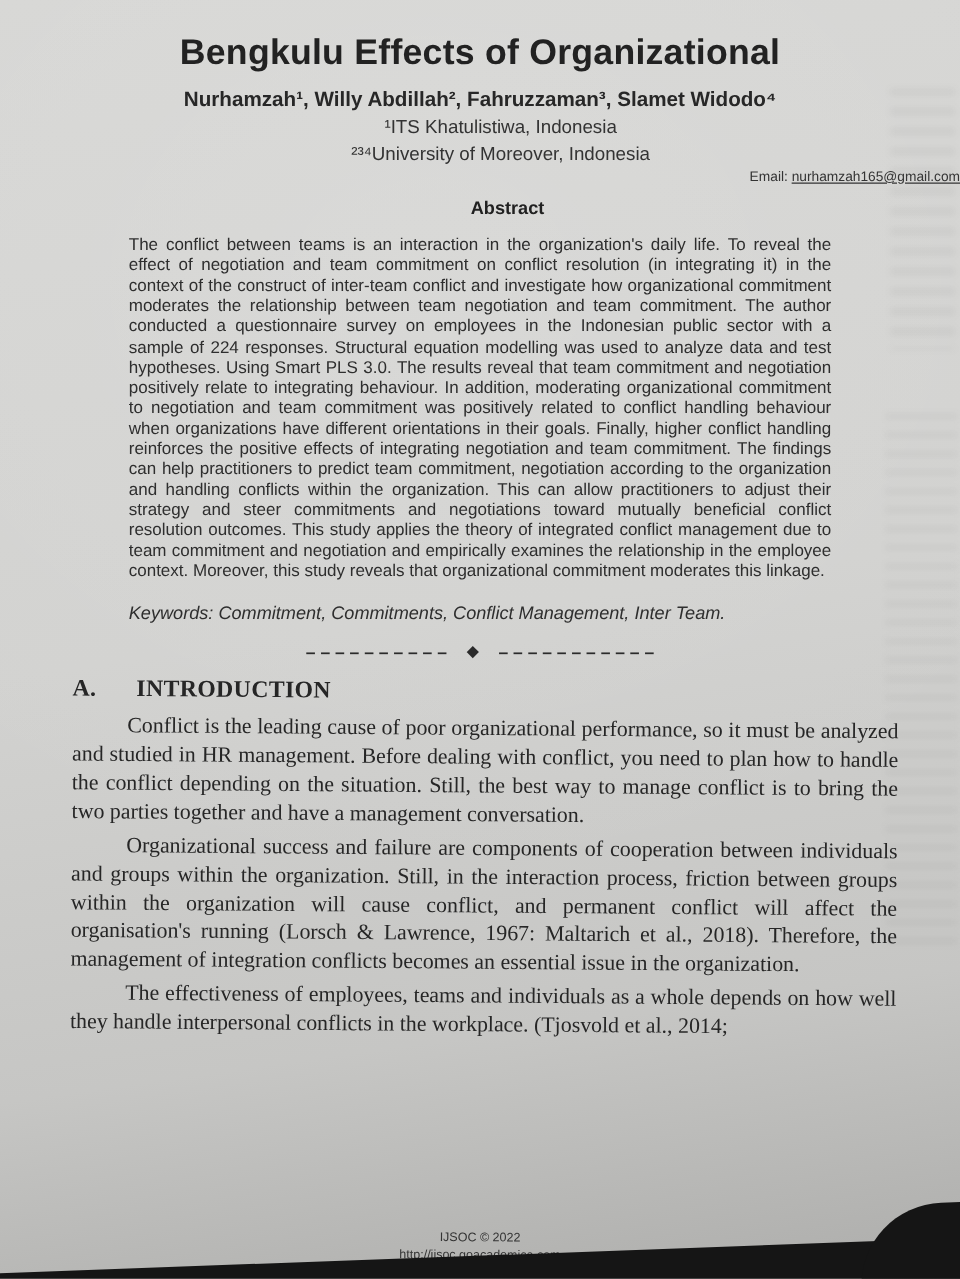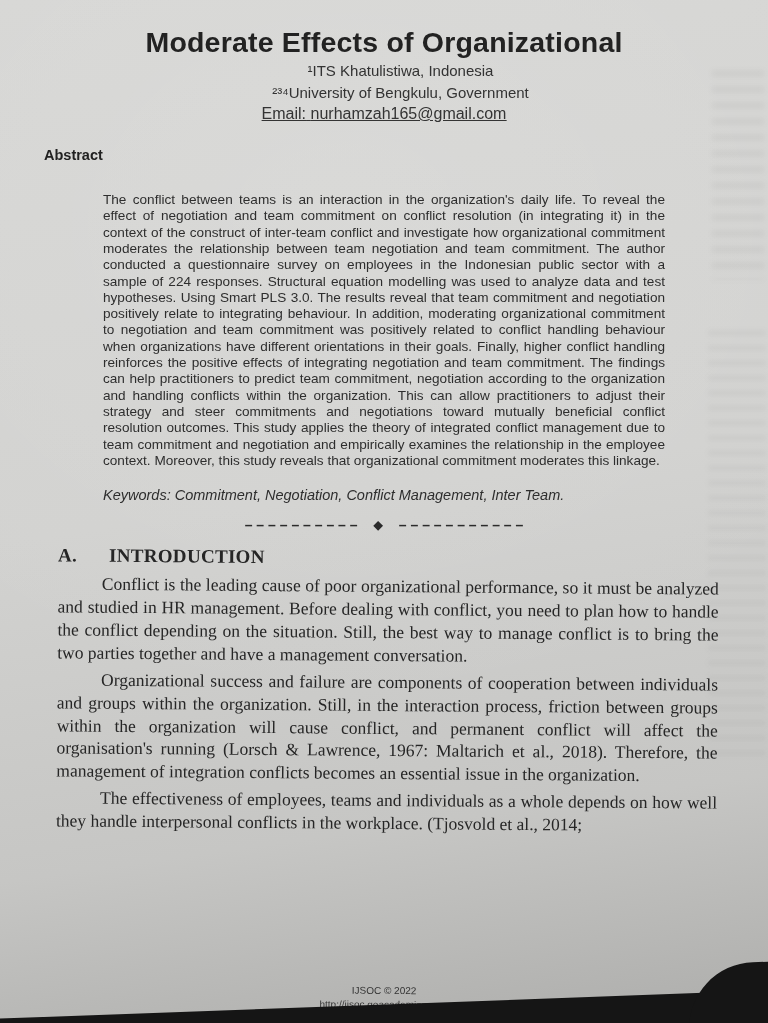--- a/index.html
+++ b/index.html
@@ -21,25 +21,25 @@
     background:repeating-linear-gradient(to bottom, rgba(105,105,105,.14) 0 7px, rgba(0,0,0,0) 7px 16px);}
   .ghost-b{right:2px;top:330px;width:58px;height:430px;
     background:repeating-linear-gradient(to bottom, rgba(105,105,105,.12) 0 6px, rgba(0,0,0,0) 6px 15px);}
 
   .title{margin:26px 40px 0;text-align:center;font-weight:bold;
     font-size:28.5px;line-height:1.17;color:#222;letter-spacing:.2px;}
   .title span{display:block;}
 
   .authors{margin-top:12px;text-align:center;font-size:16.5px;font-weight:bold;color:#272727;}
   .affil{margin-top:2px;text-align:center;font-size:15px;line-height:1.32;color:#333;padding-left:33px;}
-  .email-row{margin-top:2px;text-align:center;font-size:16px;color:#333;text-decoration:underline;}
+  .email-row{margin-top:2px;text-align:right;font-size:11px;color:#333;}
   .link{text-decoration:underline;color:#343434;cursor:pointer;}
 
-  .abstract-heading{margin-top:24px;font-weight:bold;font-size:14.5px;color:#212121;padding-left:44px;}
-  .abstract-body{width:562px;margin:29px auto 0;font-size:13.6px;line-height:1.2;
+  .abstract-heading{margin-top:11px;text-align:center;font-weight:bold;font-size:14.5px;color:#212121;padding-left:44px;}
+  .abstract-body{width:562px;margin:13px auto 0;font-size:13.6px;line-height:1.2;
     text-align:justify;color:#2e2e2e;}
 
   .keywords{margin:18px 60px 0 103px;font-size:14.5px;font-style:italic;color:#2e2e2e;}
   .kw-label{font-weight:normal;}
 
   .separator{margin-top:14px;display:flex;justify-content:center;align-items:center;
     gap:16px;font-weight:bold;font-size:14px;color:#2b2b2b;}
   .diamond{font-size:12px;line-height:1;}
 
   .intro{margin:14px 50px 0 57px;transform:rotate(0.45deg);
@@ -61,35 +61,36 @@
 </style>
 </head>
 <body>
 
 <div class="stage">
   <div class="paper">
     <div class="ghost ghost-a"></div>
     <div class="ghost ghost-b"></div>
 
     <h1 class="title">
-      <span>Moderate Effects of Organizational</span>
+      <span>Bengkulu Effects of Organizational</span>
     </h1>
 
+    <div class="authors">Nurhamzah¹, Willy Abdillah², Fahruzzaman³, Slamet Widodo⁴</div>
     <div class="affil">¹ITS Khatulistiwa, Indonesia</div>
-    <div class="affil">²³⁴University of Bengkulu, Government</div>
+    <div class="affil">²³⁴University of Moreover, Indonesia</div>
     <div class="email-row">
       <span>Email:</span>
       <a class="link">nurhamzah165@gmail.com</a>
     </div>
 
     <div class="abstract-heading">Abstract</div>
     <p class="abstract-body">The conflict between teams is an interaction in the organization's daily life. To reveal the effect of negotiation and team commitment on conflict resolution (in integrating it) in the context of the construct of inter-team conflict and investigate how organizational commitment moderates the relationship between team negotiation and team commitment. The author conducted a questionnaire survey on employees in the Indonesian public sector with a sample of 224 responses. Structural equation modelling was used to analyze data and test hypotheses. Using Smart PLS 3.0. The results reveal that team commitment and negotiation positively relate to integrating behaviour. In addition, moderating organizational commitment to negotiation and team commitment was positively related to conflict handling behaviour when organizations have different orientations in their goals. Finally, higher conflict handling reinforces the positive effects of integrating negotiation and team commitment. The findings can help practitioners to predict team commitment, negotiation according to the organization and handling conflicts within the organization. This can allow practitioners to adjust their strategy and steer commitments and negotiations toward mutually beneficial conflict resolution outcomes. This study applies the theory of integrated conflict management due to team commitment and negotiation and empirically examines the relationship in the employee context. Moreover, this study reveals that organizational commitment moderates this linkage.</p>
 
     <p class="keywords">
-      <span class="kw-label">Keywords:</span><span> Commitment, Negotiation, Conflict Management, Inter Team.</span>
+      <span class="kw-label">Keywords:</span><span> Commitment, Commitments, Conflict Management, Inter Team.</span>
     </p>
 
     <div class="separator">
       <span>– – – – – – – – – –</span>
       <span class="diamond">◆</span>
       <span>– – – – – – – – – – –</span>
     </div>
 
     <div class="intro">
       <div class="intro-heading">

